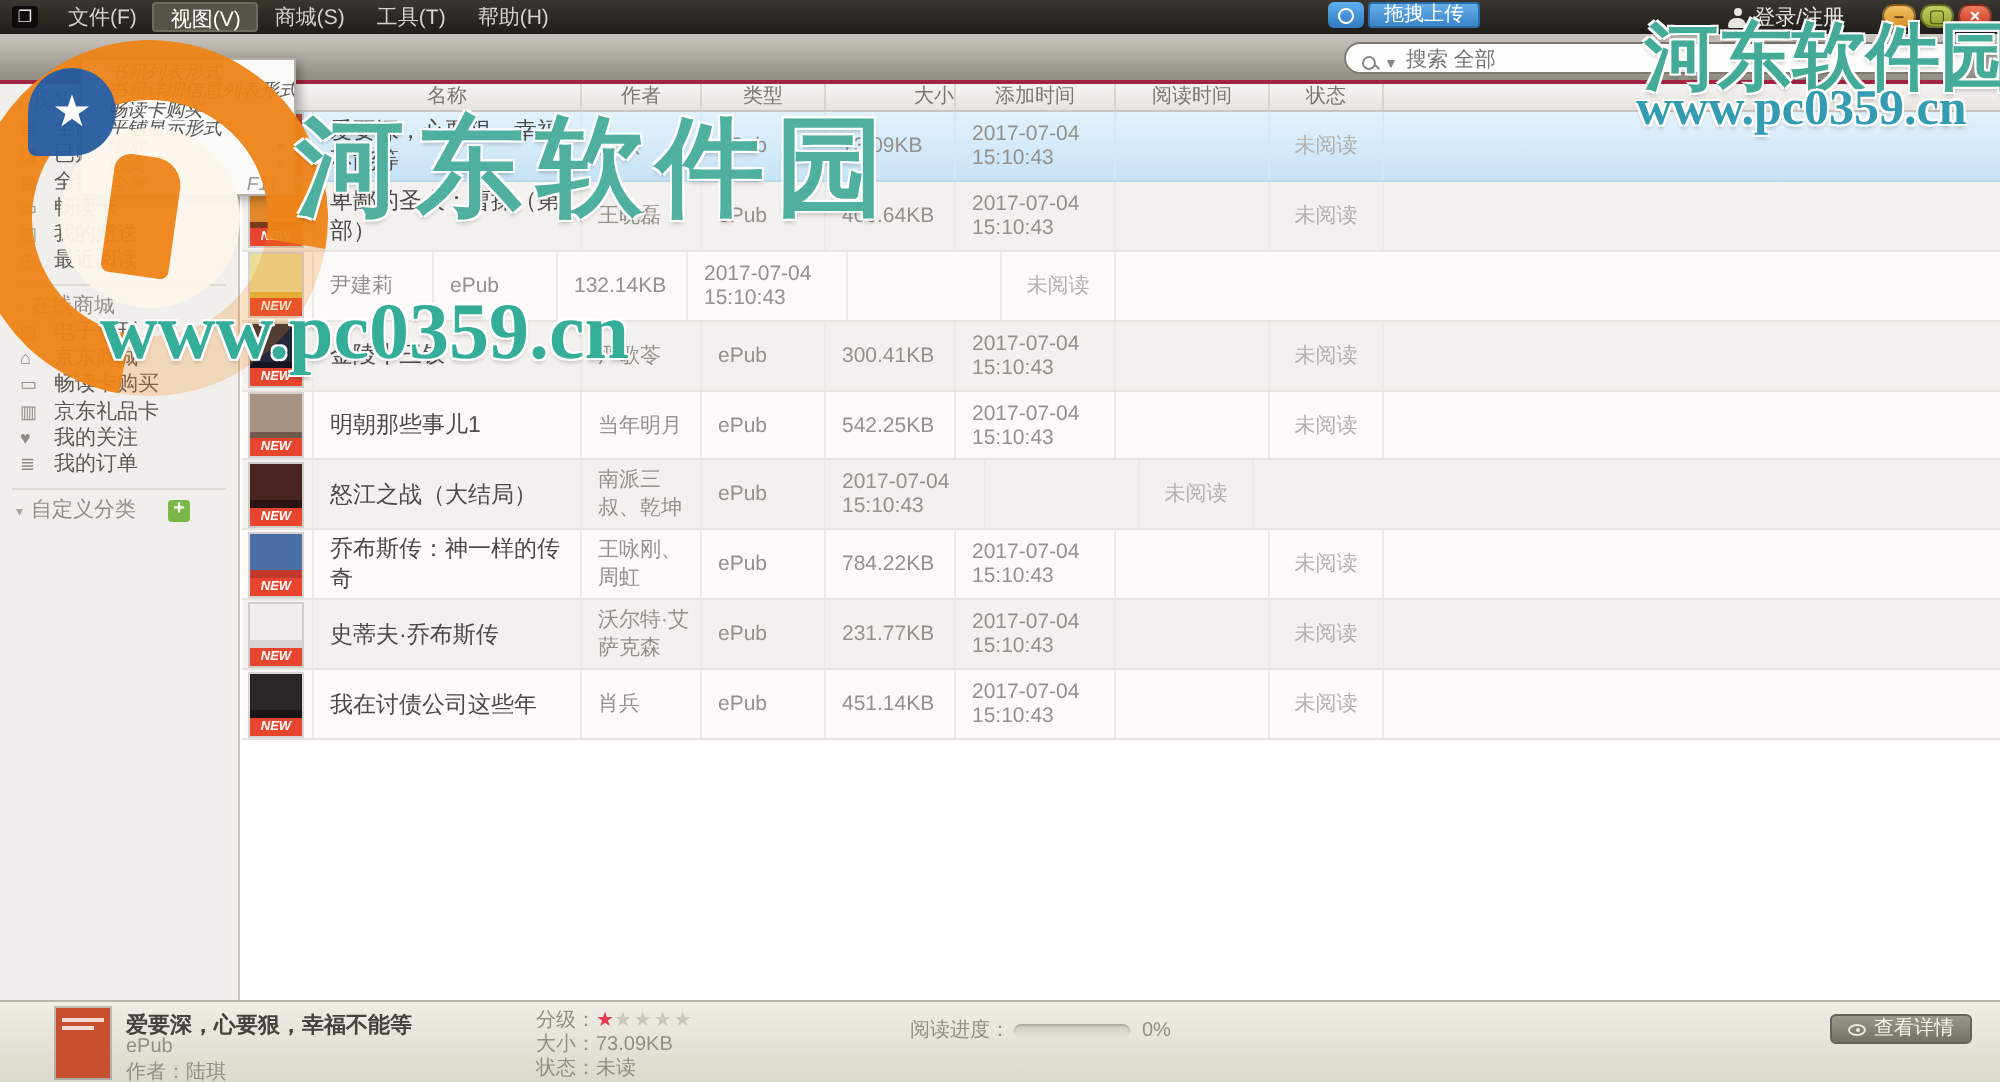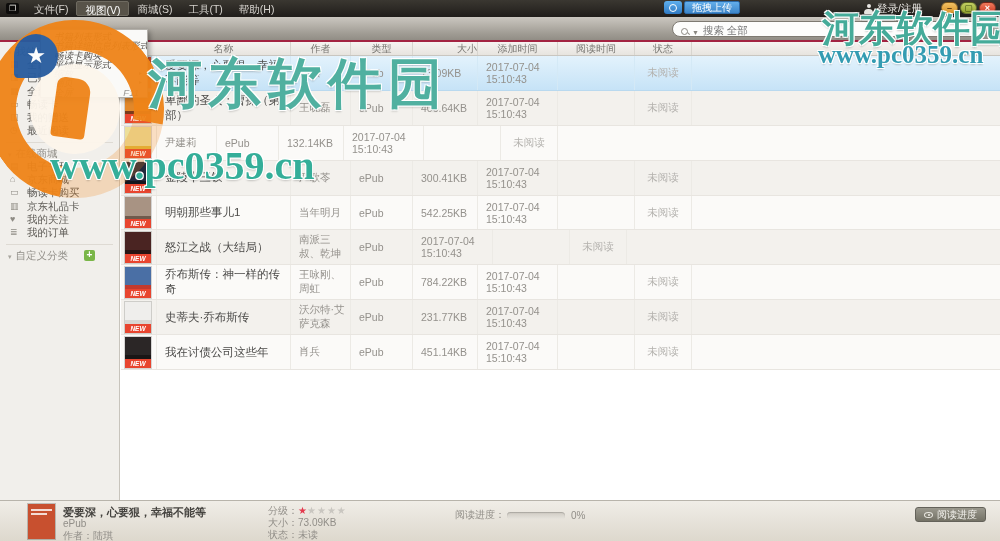--- a/index.html
+++ b/index.html
@@ -434,21 +434,21 @@
       <div>大小：73.09KB</div>
       <div>状态：未读</div>
     </div>
     <div class="d-progress">
       <span>阅读进度：</span>
       <span class="p-track"></span>
       <span>0%</span>
     </div>
     <div class="detail-btn">
       <span class="eye-icon"></span>
-      <span>阅读进度</span>
+      <span>查看详情</span>
     </div>
   </div>
 
   <div class="dropdown">
 
       <div class="dd-item">
         <span>书籍列表形式</span>
         
         
       </div>

